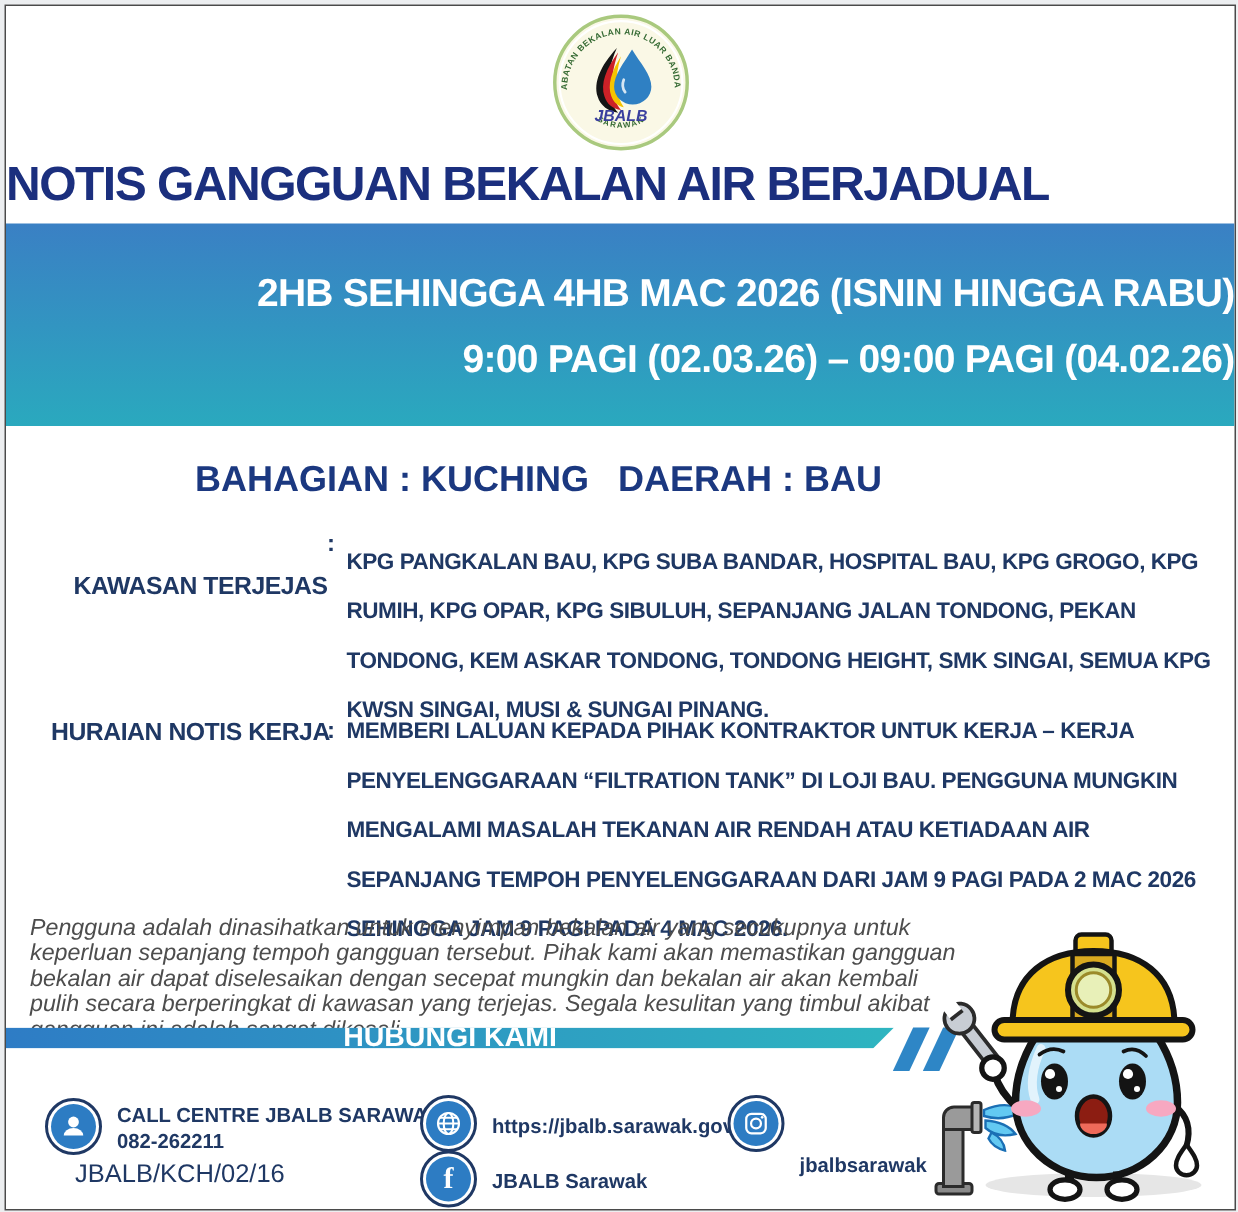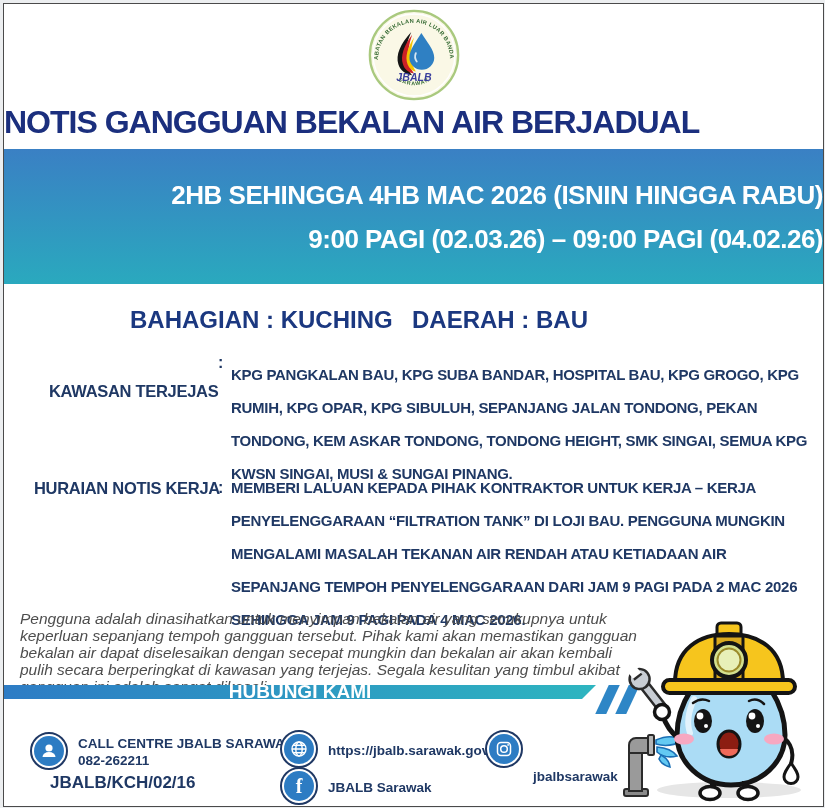--- a/index.html
+++ b/index.html
@@ -38,21 +38,21 @@
   .slash1{left:598px;}
   .slash2{left:618px;}
   
   .cicon{position:absolute;width:38px;height:38px;border-radius:50%;
          border:2px solid #1f3864;background:#ffffff;box-sizing:border-box;
          display:flex;align-items:center;justify-content:center;}
   .cicon .fillblue{width:30px;height:30px;border-radius:50%;background:#2d7cc3;
          display:flex;align-items:center;justify-content:center;}
   .ctext{position:absolute;color:#1f3864;font-weight:bold;font-size:13.5px;line-height:17px;}
   .fbglyph{color:#ffffff;font-weight:bold;font-size:20px;font-family:"Liberation Serif",serif;}
-  .refnum{position:absolute;left:46px;top:769px;color:#1f3864;font-weight:bold;font-size:17px;}
+  .refnum{position:absolute;left:46px;top:769px;color:#1f3864;font-weight:normal;font-size:17px;}
   
   .mascot{position:absolute;right:6px;bottom:4px;width:200px;height:215px;}
 </style>
 </head>
 <body>
 
 <div class="page">
 
   <svg class="logo" viewBox="0 0 100 100">
     <circle cx="50" cy="50" r="48" fill="#faf8e6" stroke="#a9c97e" stroke-width="2.5"></circle>

